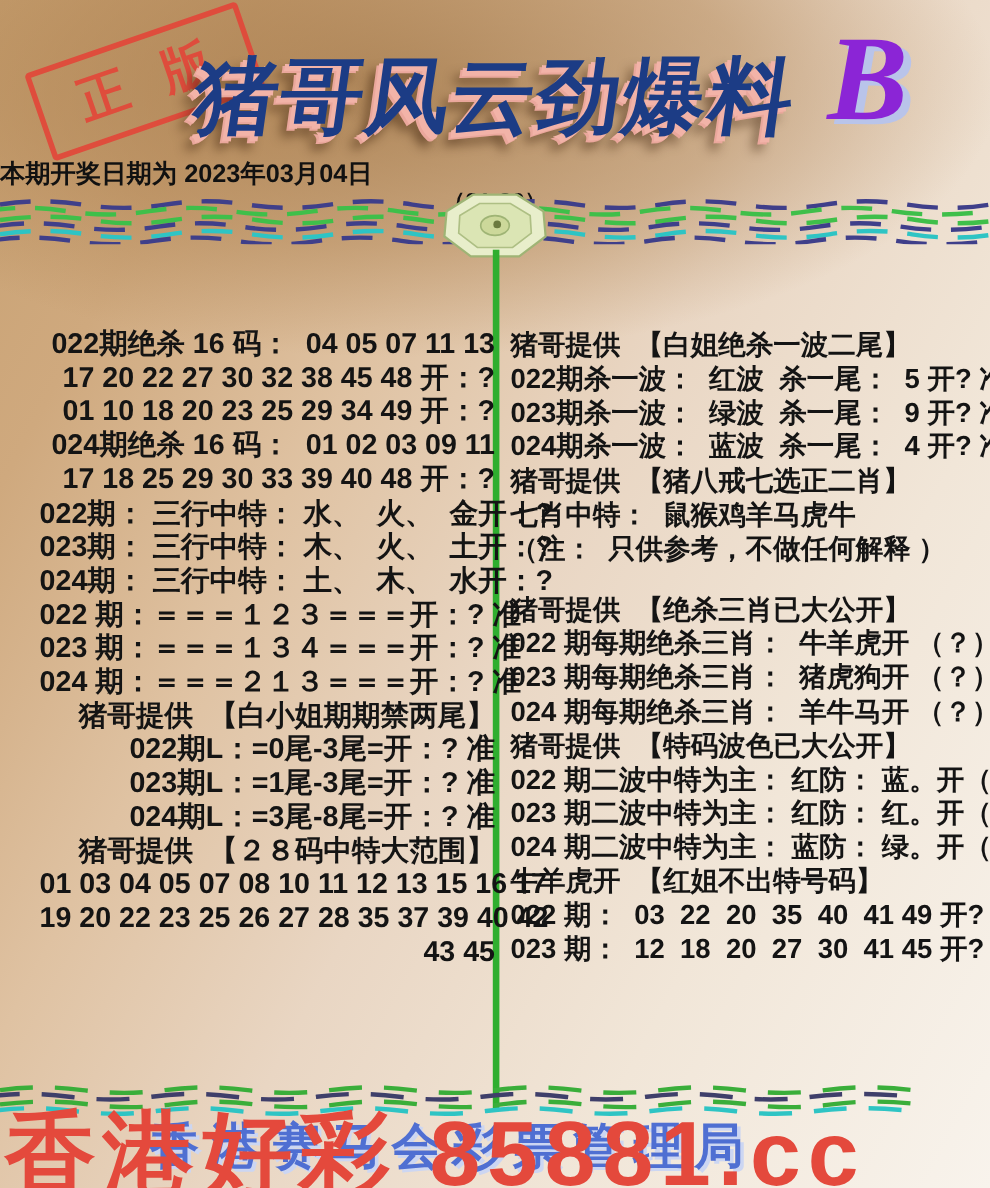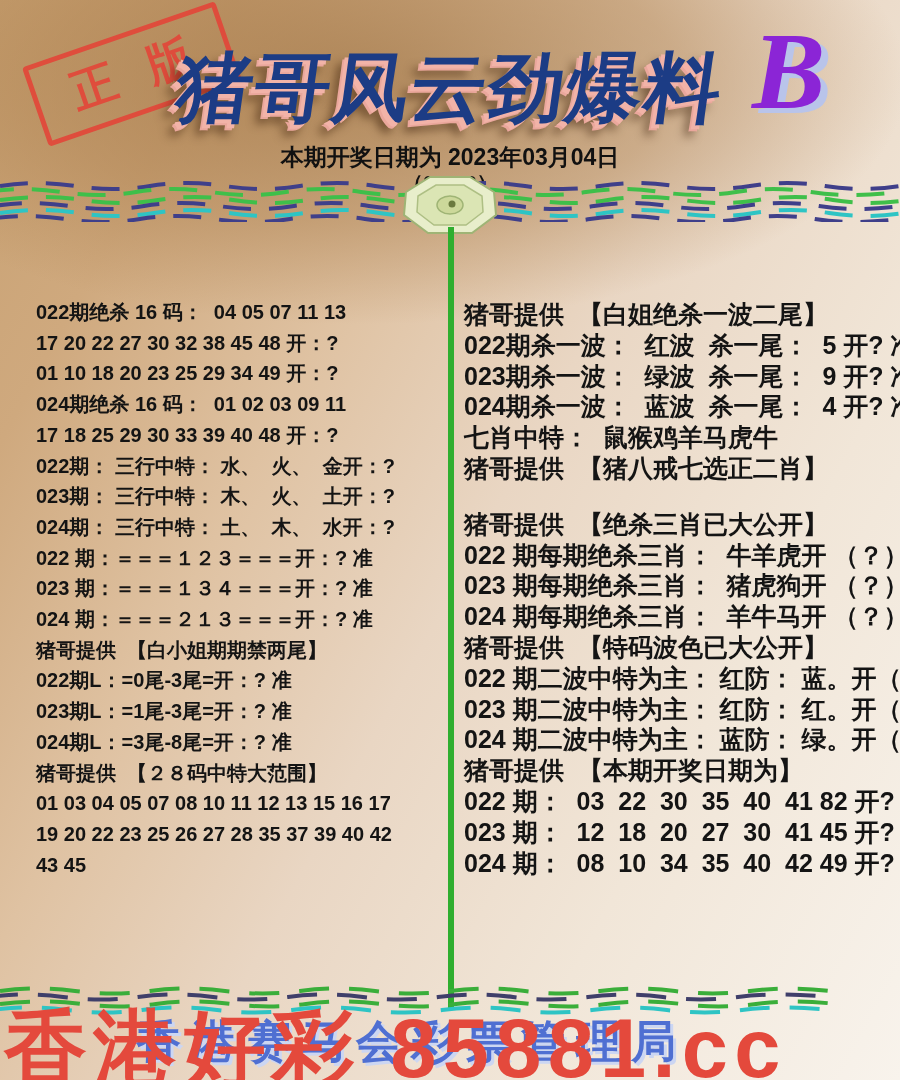--- a/index.html
+++ b/index.html
@@ -27,39 +27,39 @@
     display:inline-block; font-size:76px; font-weight:900; letter-spacing:2px;
     color:#1c3c85; transform:skewX(-8deg); white-space:nowrap;
     text-shadow:-4px 4px 0 #f2b3a8, -6px 6px 0 #eaa79c, -10px 11px 10px rgba(55,28,8,.55);
   }
   .edition {
     position:absolute; left:752px; top:8px;
     font-family:"Liberation Serif", serif; font-style:italic; font-weight:700;
     font-size:110px; color:#8b25d6; text-shadow:7px 5px 0 #b9c4ea;
   }
   .date-line {
-    position:absolute; left:0; right:0; top:142px; text-align:center;
+    position:absolute; left:0; right:0; top:142px; 
     font-size:23px; font-weight:700; color:#111; white-space:pre;
   }
   .time-line {
     position:absolute; left:0; right:0; top:169px; text-align:center;
     font-size:21px; font-weight:700; color:#111;
   }
 
   
   .band { position:absolute; left:0; width:900px; }
   .band.top { top:180px; height:42px; }
   .band.bottom { top:986px; height:30px; }
   .medallion { position:absolute; left:402px; top:175px; width:96px; height:60px; }
   .divider { position:absolute; left:448px; top:227px; width:6px; height:781px; background:#2fae2f; }
 
   
   .col { position:absolute; color:#141414; }
   .col .tip-line { white-space:pre; font-weight:700; min-height:1em; }
-  .col.left  { left:36px;  top:297px; width:414px; font-size:20px; line-height:30.7px; }
+  .col.left  { left:36px;  top:297px; width:414px; font-size:26px; line-height:30.7px;text-align:right; }
   .col.right { left:464px; top:299px; width:434px; font-size:25px; line-height:30.8px; }
 
   
   .issuer {
     position:absolute; left:0; right:0; top:1012px; padding-left:120px;
     font-size:45px; font-weight:900; color:#4f6fd2; letter-spacing:10px; white-space:nowrap;
     text-shadow:3px 3px 0 #ccd6f2;
     margin-left:16px;
   }
   .watermark {
@@ -122,35 +122,35 @@
       <div class="tip-line">猪哥提供  【２８码中特大范围】</div>
       <div class="tip-line">01 03 04 05 07 08 10 11 12 13 15 16 17</div>
       <div class="tip-line">19 20 22 23 25 26 27 28 35 37 39 40 42</div>
       <div class="tip-line">43 45</div>
     </div>
   <div class="col right" id="right-col">
       <div class="tip-line">猪哥提供  【白姐绝杀一波二尾】</div>
       <div class="tip-line">022期杀一波：  红波  杀一尾：  5 开? 准</div>
       <div class="tip-line">023期杀一波：  绿波  杀一尾：  9 开? 准</div>
       <div class="tip-line">024期杀一波：  蓝波  杀一尾：  4 开? 准</div>
+      <div class="tip-line">猪哥提供  【猪八戒七选正二肖】</div>
       <div class="tip-line">七肖中特：  鼠猴鸡羊马虎牛</div>
-      <div class="tip-line">猪哥提供  【猪八戒七选正二肖】</div>
+      <div class="tip-line">（注：  只供参考，不做任何解释 ）</div>
       <div class="tip-line"></div>
       <div class="tip-line">猪哥提供  【绝杀三肖已大公开】</div>
       <div class="tip-line">022 期每期绝杀三肖：  牛羊虎开 （？）准</div>
       <div class="tip-line">023 期每期绝杀三肖：  猪虎狗开 （？）准</div>
       <div class="tip-line">024 期每期绝杀三肖：  羊牛马开 （？）准</div>
       <div class="tip-line">猪哥提供  【特码波色已大公开】</div>
       <div class="tip-line">022 期二波中特为主： 红防： 蓝。开（？）</div>
       <div class="tip-line">023 期二波中特为主： 红防： 红。开（？）</div>
       <div class="tip-line">024 期二波中特为主： 蓝防： 绿。开（？）</div>
-      <div class="tip-line">猪哥提供  【本期开奖日期为】</div>
-      <div class="tip-line">022 期：  03  22  30  35  40  41 82 开?</div>
+      <div class="tip-line">牛羊虎开  【红姐不出特号码】</div>
+      <div class="tip-line">022 期：  03  22  20  35  40  41 49 开?</div>
       <div class="tip-line">023 期：  12  18  20  27  30  41 45 开?</div>
-      <div class="tip-line">024 期：  08  10  34  35  40  42 49 开?</div>
     </div>
 
   <svg class="band bottom" viewBox="0 0 900 30" aria-hidden="true">
     <g fill="none" stroke-width="4" stroke-dasharray="30 20">
       <path stroke="#3aae3a" transform="translate(0,0)" d="M0 5 Q37 0 75 5 T150 5 T225 5 T300 5 T375 5 T450 5 T525 5 T600 5 T675 5 T750 5 T830 5"></path>
       <path stroke="#3f3f6a" transform="translate(-12,6)" d="M0 5 Q37 0 75 5 T150 5 T225 5 T300 5 T375 5 T450 5 T525 5 T600 5 T675 5 T750 5 T842 5"></path>
       <path stroke="#3aae3a" transform="translate(6,13)" d="M-6 5 Q37 0 75 5 T150 5 T225 5 T300 5 T375 5 T450 5 T525 5 T600 5 T675 5 T750 5 T830 5"></path>
       <path stroke="#2ec4c4" transform="translate(-8,19)" d="M0 5 Q37 0 75 5 T150 5 T225 5 T300 5 T375 5 T450 5 T525 5 T600 5 T675 5 T750 5 T838 5"></path>
     </g>
   </svg>

